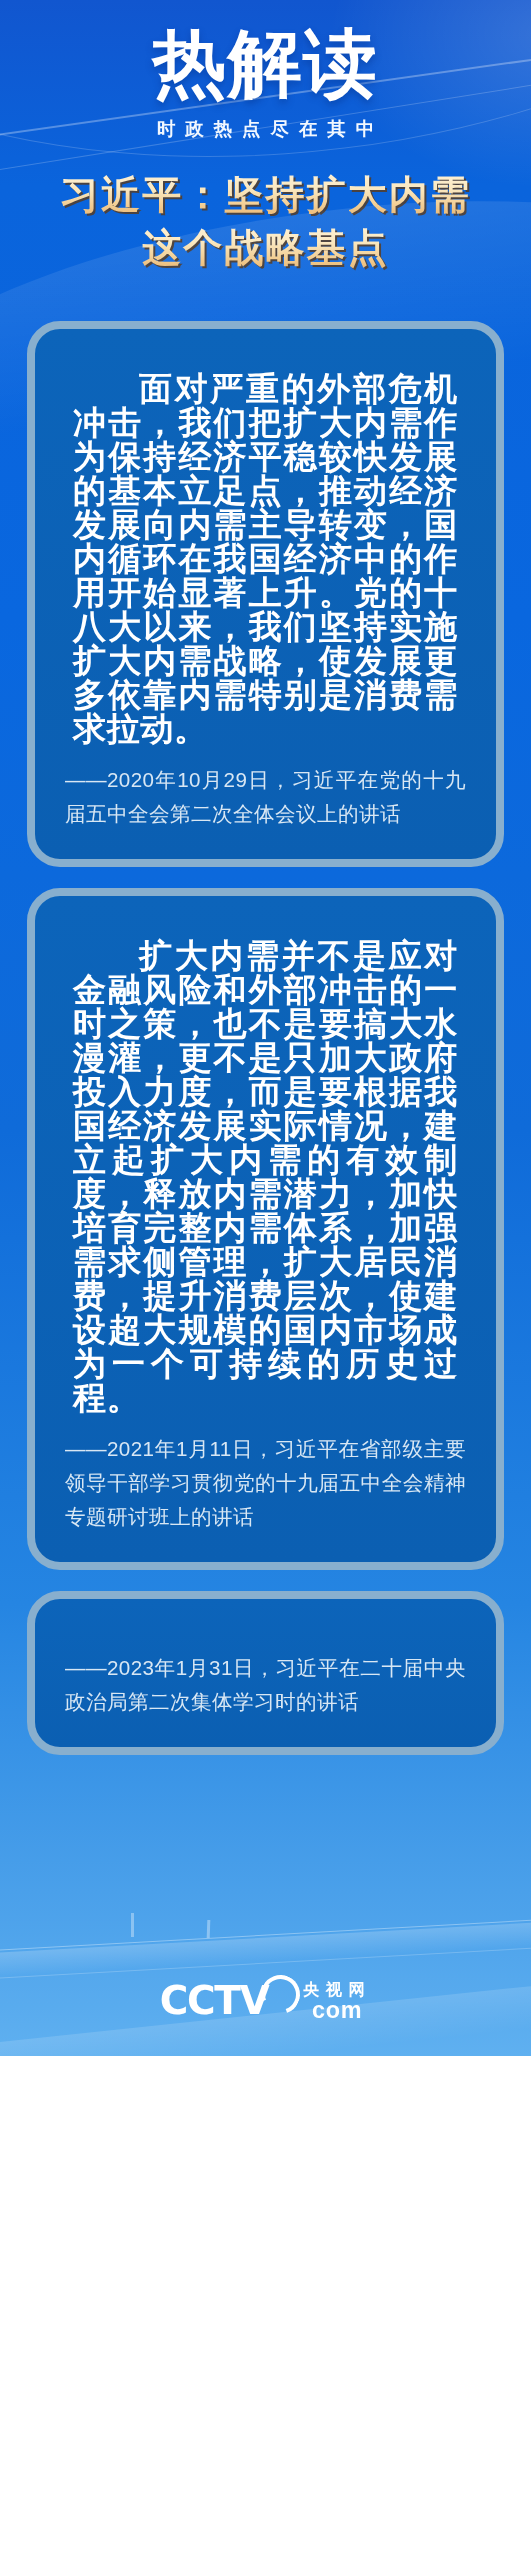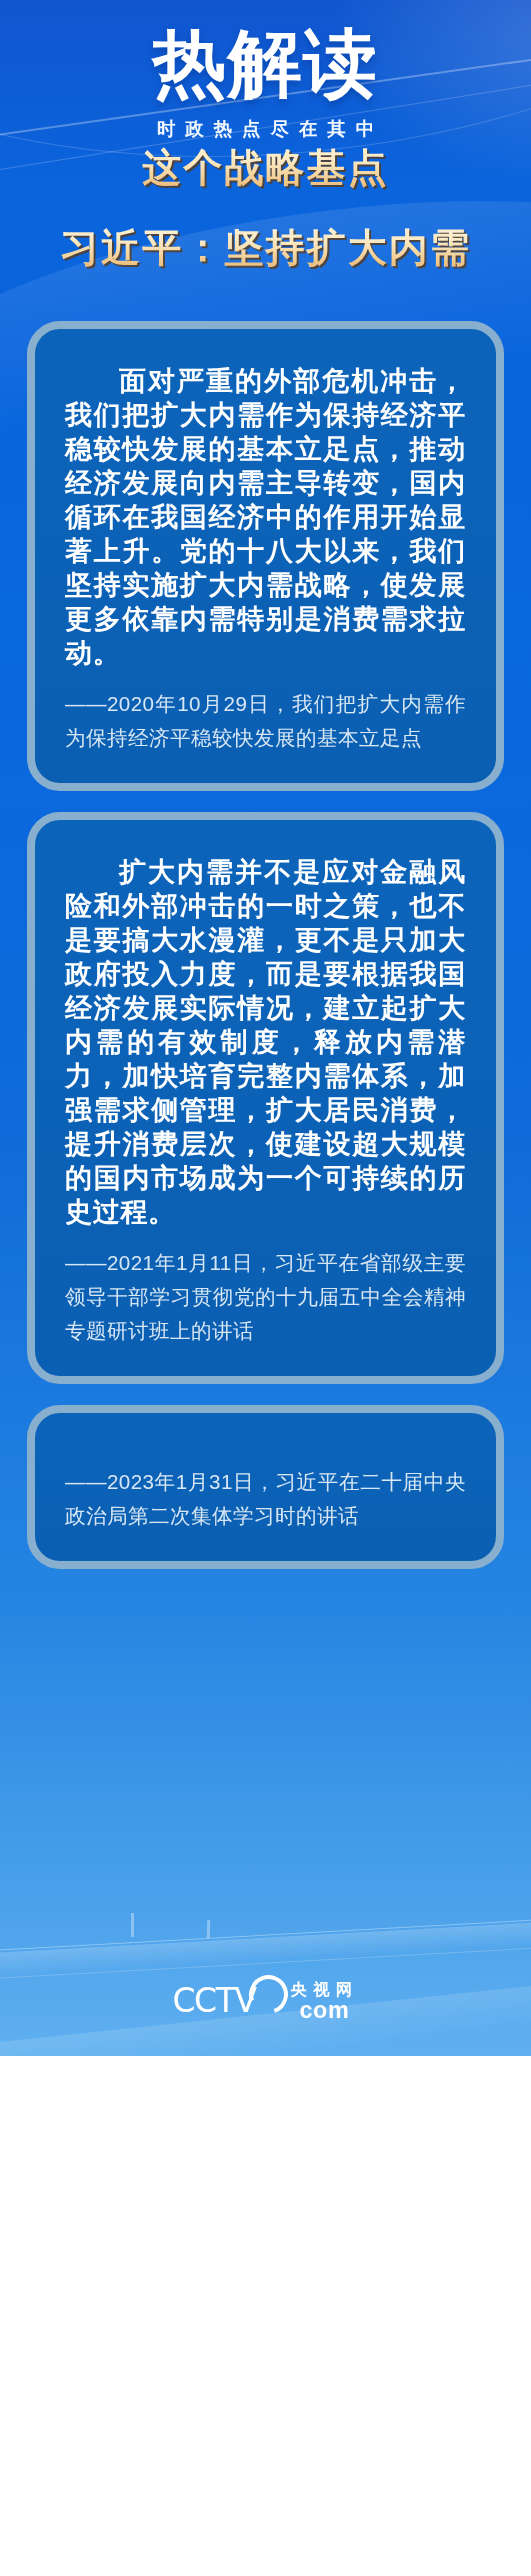--- a/index.html
+++ b/index.html
@@ -30,40 +30,40 @@
     color:#F2F8FF;font-weight:bold;}
   .headline{margin-top:27px;font-size:39px;font-weight:800;letter-spacing:2.1px;line-height:53px;
     background:linear-gradient(180deg,#FDF3DC 0%,#FAE8C0 40%,#F2CE94 70%,#E6B06A 100%);
     -webkit-background-clip:text;background-clip:text;color:transparent;
     filter:drop-shadow(2.1px 2.8px 0 rgba(96,55,12,0.75));}
   
   .cards{position:relative;margin-top:47px;}
   .card{margin:0 27px 21px 27px;background:#0B61B6;border:8.5px solid #88AFCE;
     border-radius:33px;padding:35px 30px 28px 30px;
     background:linear-gradient(180deg,#0C64BA 0%,#0B5FB2 100%);}
-  .quote{color:#FFFFFF;font-size:27px;font-weight:700;line-height:34px;
-    letter-spacing:0.7px;text-align:justify;text-indent:2em;margin:0;}
+  .quote{color:#FFFFFF;font-size:33px;font-weight:700;line-height:34px;
+    letter-spacing:0.7px;text-align:justify;text-indent:2em;margin:8px;}
   .source{margin-top:17px;color:#D8E7F4;font-size:20.6px;font-weight:400;
     line-height:34px;letter-spacing:0.4px;text-align:justify;}
   
   .footer{position:absolute;left:0;bottom:0;width:531px;height:149px;}
   .ledge{position:absolute;background:rgba(255,255,255,0.35);height:1.4px;}
   .ledge1{left:-14px;top:27px;width:581px;transform:rotate(-3.2deg);}
   .ledge2{left:-14px;top:55px;width:581px;transform:rotate(-3.2deg);opacity:0.6;}
   .band{position:absolute;left:-21px;top:30px;width:595px;height:24px;transform:rotate(-3.2deg);
     background:linear-gradient(180deg,rgba(255,255,255,0.20),rgba(255,255,255,0));}
   .band2{position:absolute;left:-28px;top:106px;width:609px;height:43px;transform:rotate(-6deg);
     background:linear-gradient(180deg,rgba(255,255,255,0.14),rgba(255,255,255,0));}
   .post{position:absolute;width:2.8px;height:24px;background:rgba(255,255,255,0.35);top:5.7px;}
   .post1{left:131px;}
   .post2{left:207px;transform:rotate(2deg);height:18.4px;top:12.8px;}
   
   .cctv{position:absolute;left:0;right:0;bottom:34px;display:flex;justify-content:center;
     align-items:center;color:#fff;}
-  .cctv-word{font-size:33px;font-weight:normal;letter-spacing:-1.4px;line-height:33px;
+  .cctv-word{font-size:39px;font-weight:bold;letter-spacing:-1.4px;line-height:33px;
     font-family:"DejaVu Sans","Liberation Sans",sans-serif;}
   .cctv-ring{width:31px;height:31px;border:4.3px solid #fff;border-radius:50%;
     margin-left:-7px;margin-top:-12.8px;border-bottom-color:transparent;transform:rotate(25deg);}
   .cctv-right{margin-left:2.8px;display:flex;flex-direction:column;align-items:center;}
   .cctv-cn{font-size:16.3px;letter-spacing:6.4px;font-weight:bold;line-height:18.4px;}
   .cctv-com{font-size:23.4px;font-weight:bold;line-height:24px;letter-spacing:0.7px;}
 </style>
 </head>
 <body>
 
@@ -71,28 +71,28 @@
 
   <div class="deco glow-top"></div>
   <div class="deco arc arc1"></div>
   <div class="deco wedge"></div>
   <div class="deco arc2"></div>
   <div class="deco arc3"></div>
 
   <div class="header">
     <div class="logo">热解读</div>
     <div class="tagline">时政热点尽在其中</div>
+    <div class="headline">习近平：坚持扩大内需</div>
     <div class="headline" style="margin-top:0;">这个战略基点</div>
-    <div class="headline">习近平：坚持扩大内需</div>
   </div>
 
   <div class="cards">
     <div class="card">
       <p class="quote">面对严重的外部危机冲击，我们把扩大内需作为保持经济平稳较快发展的基本立足点，推动经济发展向内需主导转变，国内循环在我国经济中的作用开始显著上升。党的十八大以来，我们坚持实施扩大内需战略，使发展更多依靠内需特别是消费需求拉动。</p>
-      <div class="source">——2020年10月29日，我们把扩大内需作为保持经济平稳较快发展的基本立足点</div>
+      <div class="source">——2020年10月29日，习近平在党的十九届五中全会第二次全体会议上的讲话</div>
     </div>
     <div class="card">
       <p class="quote">扩大内需并不是应对金融风险和外部冲击的一时之策，也不是要搞大水漫灌，更不是只加大政府投入力度，而是要根据我国经济发展实际情况，建立起扩大内需的有效制度，释放内需潜力，加快培育完整内需体系，加强需求侧管理，扩大居民消费，提升消费层次，使建设超大规模的国内市场成为一个可持续的历史过程。</p>
       <div class="source">——2021年1月11日，习近平在省部级主要领导干部学习贯彻党的十九届五中全会精神专题研讨班上的讲话</div>
     </div>
     <div class="card">
       <div class="source">——2023年1月31日，习近平在二十届中央政治局第二次集体学习时的讲话</div>
     </div>
   </div>
 

